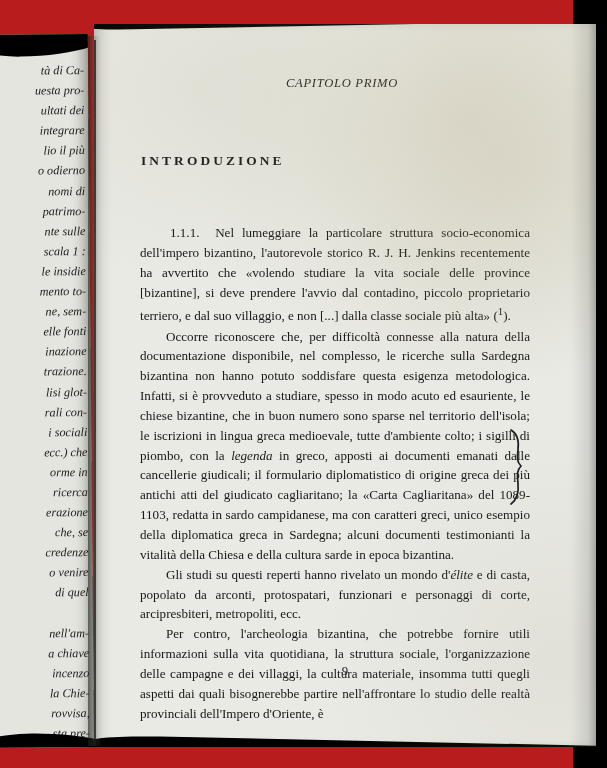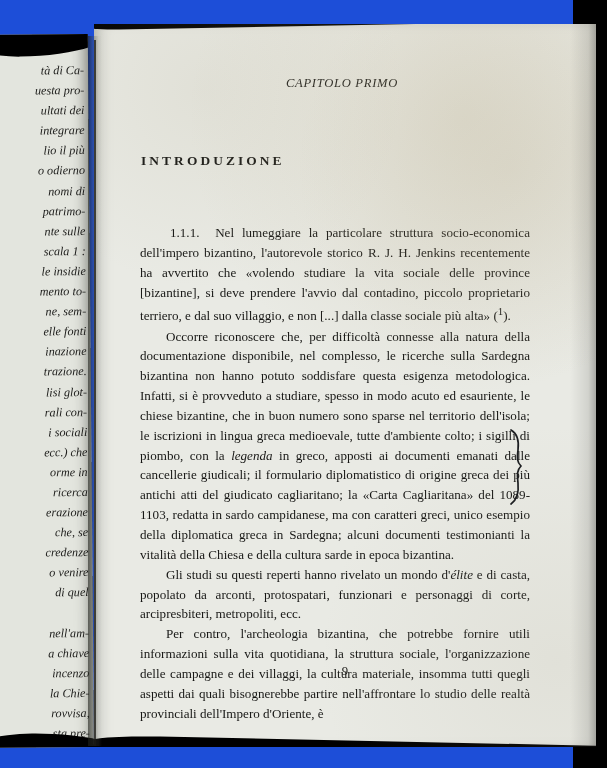--- a/index.html
+++ b/index.html
@@ -11,21 +11,21 @@
     width: 607px;
     height: 768px;
     overflow: hidden;
     font-family: "Liberation Serif", serif;
   }
 
   #scene {
     position: relative;
     width: 573px;
     height: 768px;
-    background: #1d4ed8;
+    background: #b91c1c;
   }
 
   
   .page-left {
     position: absolute;
     left: -22px;
     top: 34px;
     width: 116px;
     height: 713px;
     background: #e3e5de;

